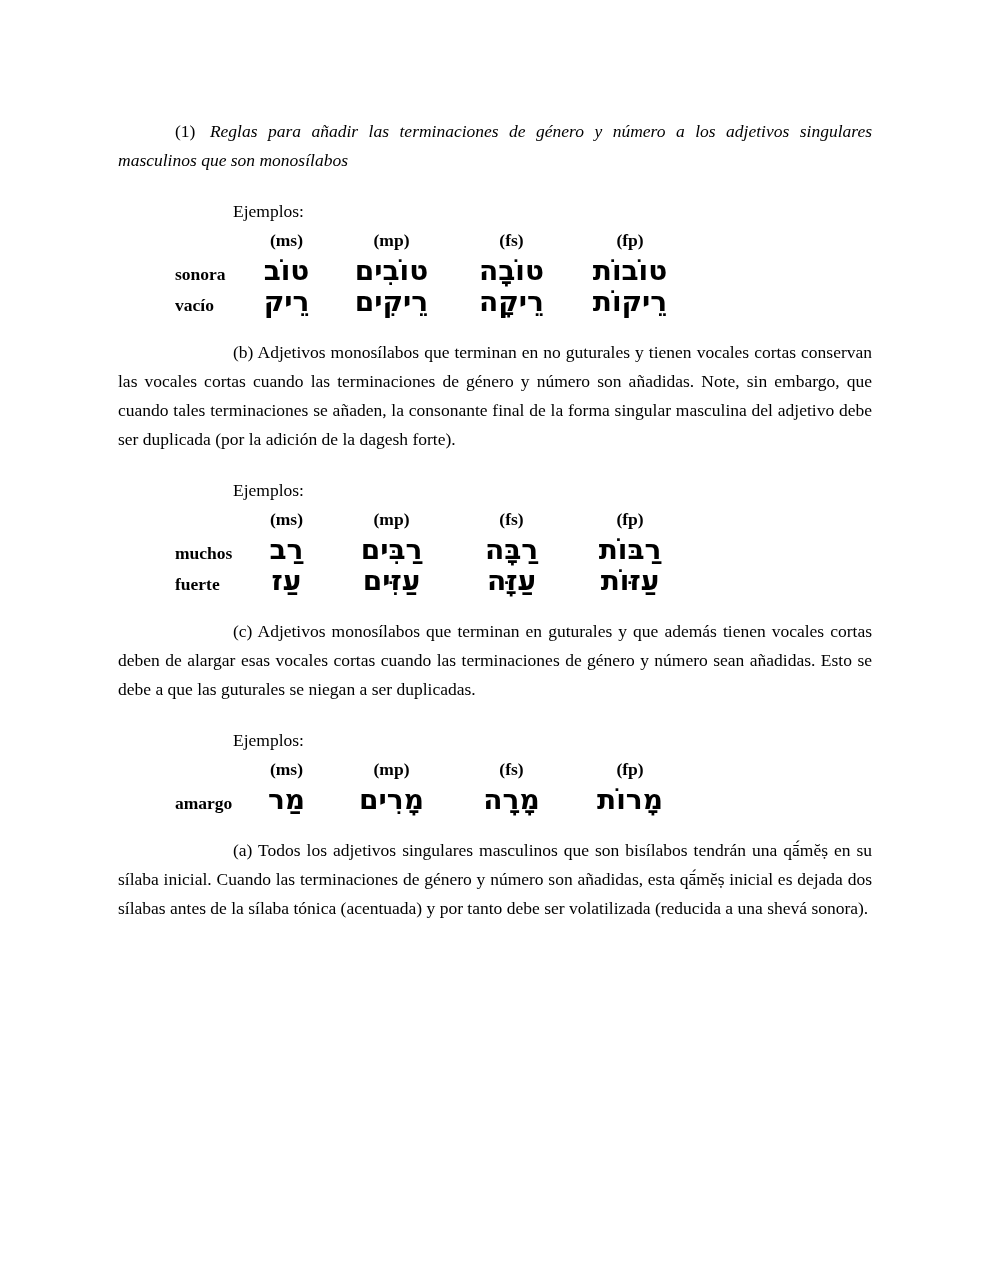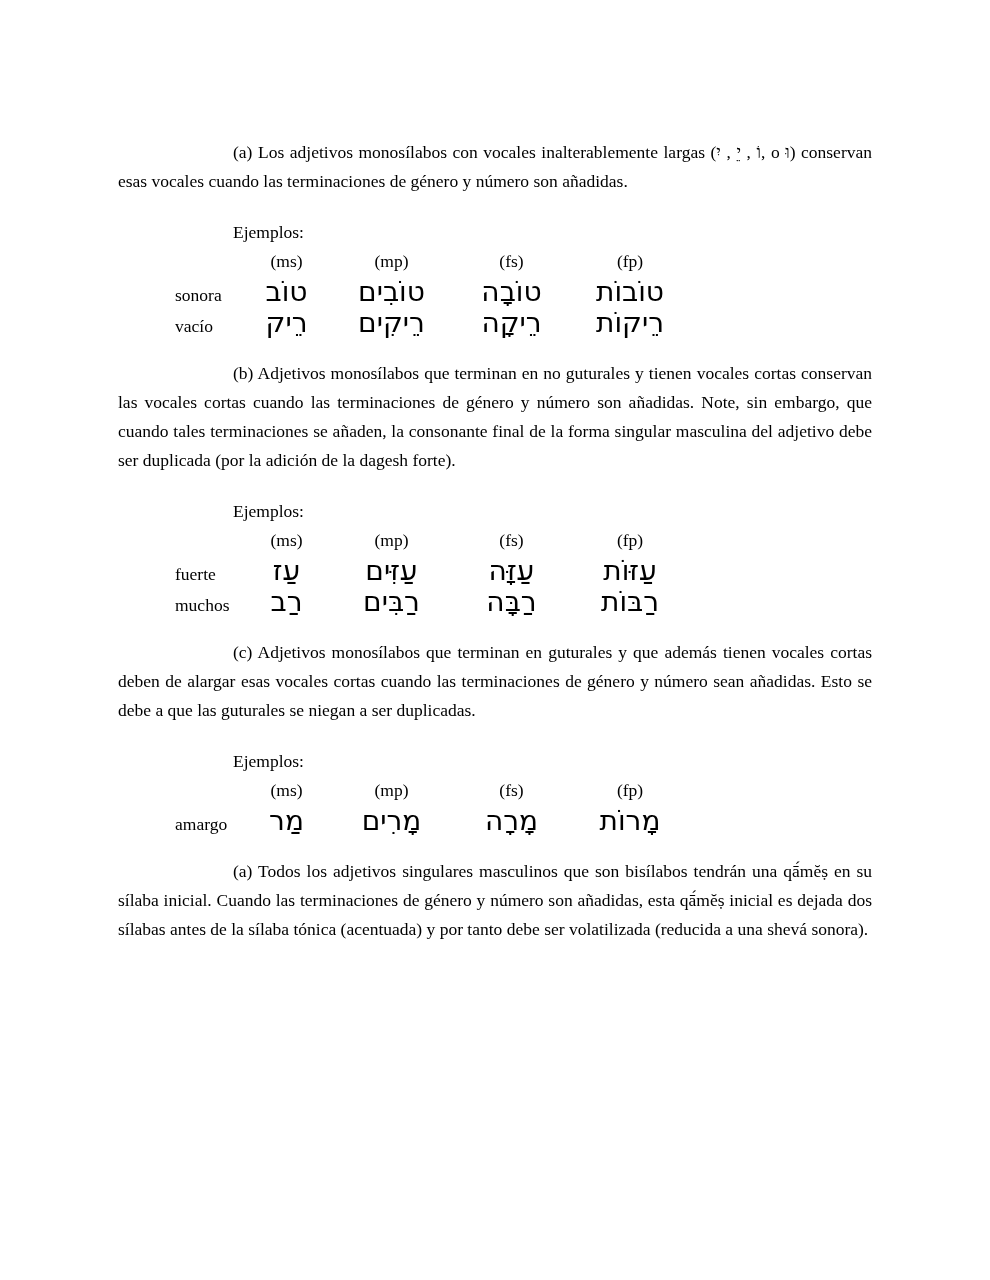--- a/index.html
+++ b/index.html
@@ -11,21 +11,21 @@
     overflow: hidden;
   }
   .page { padding: 117px 118px 0 118px; width: 754px; }
   p { margin: 0; line-height: 29px; text-align: justify; }
   .indent-1 { text-indent: 57px; }
   .indent-2 { text-indent: 115px; }
   .space-above { margin-top: 21px; }
   .heading .heading-title { font-style: italic; }
   .heading .heading-number { font-style: normal; margin-right: 4px; }
   .ejemplos { text-indent: 115px; text-align: left; margin-top: 22px; }
-  .ex-table { margin-left: 57px; }
+  .ex-table { margin-left: 57px; font-weight: bold; }
   .ex-row {
     display: grid;
     grid-template-columns: 64px 95px 115px 125px 112px;
     align-items: baseline;
   }
   .ex-head { height: 29px; line-height: 29px; }
   .ex-body-row { height: 31px; line-height: 31px; }
   .col-h { text-align: center; }
   .row-label { text-align: left; }
   .hebrew {
@@ -34,22 +34,22 @@
     text-align: center;
     direction: rtl;
     unicode-bidi: isolate;
   }
 </style>
 </head>
 <body>
 
 <div class="page">
 
+  <p class="heading indent-1"><span class="heading-number">(1)</span> <span class="heading-title">Reglas para añadir las terminaciones de género y número a los adjetivos singulares masculinos que son monosílabos</span></p>
 
-  <p class="indent-2 space-above">(a) Los adjetivos monosílabos con vocales inalterablemente largas (יִ‎ , יֵ‎ , וֹ‎, o וּ‎) conservan esas vocales cuando las terminaciones de género y número son añadidas.</p>
 
   <p class="ejemplos">Ejemplos:</p>
 
   <div class="ex-table">
     <div class="ex-row ex-head">
       <span></span>
       <span class="col-h">(ms)</span>
       <span class="col-h">(mp)</span>
       <span class="col-h">(fs)</span>
       <span class="col-h">(fp)</span>
@@ -76,32 +76,32 @@
 
   <div class="ex-table">
     <div class="ex-row ex-head">
       <span></span>
       <span class="col-h">(ms)</span>
       <span class="col-h">(mp)</span>
       <span class="col-h">(fs)</span>
       <span class="col-h">(fp)</span>
     </div>
     <div class="ex-row ex-body-row">
+      <span class="row-label">muchos</span>
+      <span class="hebrew">רַב</span>
+      <span class="hebrew">רַבִּים</span>
+      <span class="hebrew">רַבָּה</span>
+      <span class="hebrew">רַבּוֹת</span>
+    </div>
+    <div class="ex-row ex-body-row">
       <span class="row-label">fuerte</span>
       <span class="hebrew">עַז</span>
       <span class="hebrew">עַזִּים</span>
       <span class="hebrew">עַזָּה</span>
       <span class="hebrew">עַזּוֹת</span>
-    </div>
-    <div class="ex-row ex-body-row">
-      <span class="row-label">muchos</span>
-      <span class="hebrew">רַב</span>
-      <span class="hebrew">רַבִּים</span>
-      <span class="hebrew">רַבָּה</span>
-      <span class="hebrew">רַבּוֹת</span>
     </div>
   </div>
 
   <p class="indent-2 space-above">(c) Adjetivos monosílabos que terminan en guturales y que además tienen vocales cortas deben de alargar esas vocales cortas cuando las terminaciones de género y número sean añadidas. Esto se debe a que las guturales se niegan a ser duplicadas.</p>
 
   <p class="ejemplos">Ejemplos:</p>
 
   <div class="ex-table">
     <div class="ex-row ex-head">
       <span></span>

